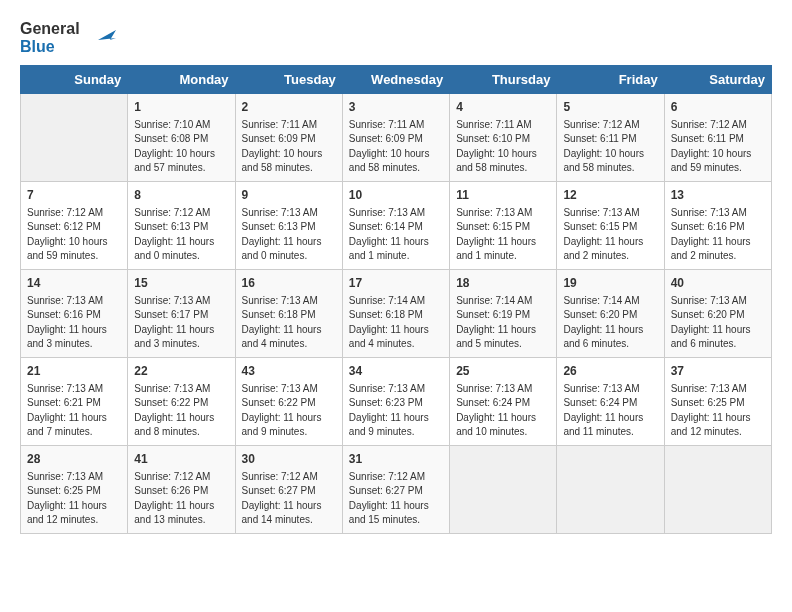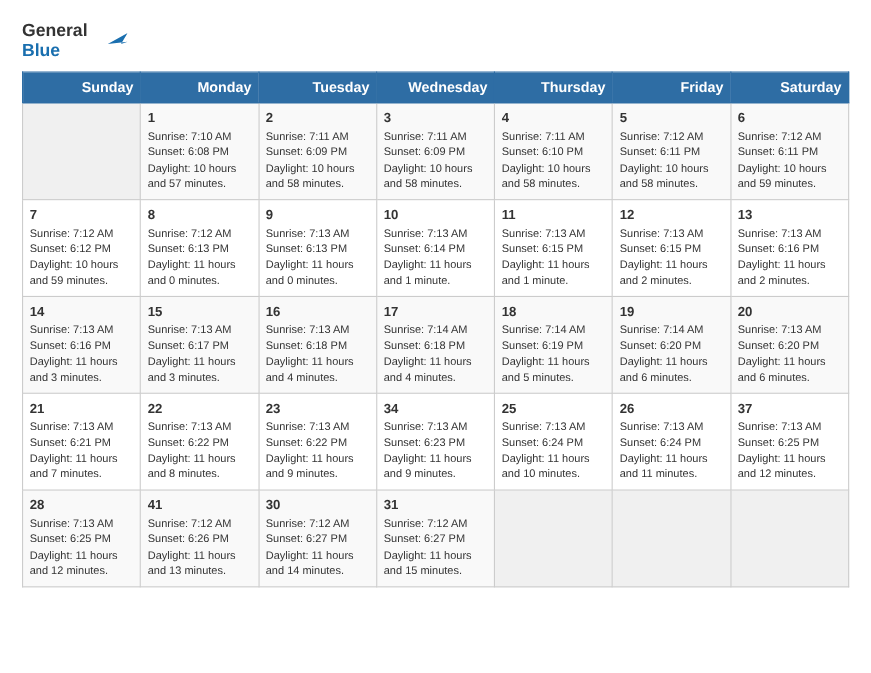--- a/index.html
+++ b/index.html
@@ -225,41 +225,41 @@
 Sunset: 6:19 PM
 Daylight: 11 hours and 5 minutes.</div>
         </td>
         <td>
           <span class="day-num">19</span>
           <div class="day-info" style="white-space: pre-line;">Sunrise: 7:14 AM
 Sunset: 6:20 PM
 Daylight: 11 hours and 6 minutes.</div>
         </td>
         <td>
-          <span class="day-num">20</span>
+          <span class="day-num">40</span>
           <div class="day-info" style="white-space: pre-line;">Sunrise: 7:13 AM
 Sunset: 6:20 PM
 Daylight: 11 hours and 6 minutes.</div>
         </td>
       </tr>
       <tr>
         <td>
           <span class="day-num">21</span>
           <div class="day-info" style="white-space: pre-line;">Sunrise: 7:13 AM
 Sunset: 6:21 PM
 Daylight: 11 hours and 7 minutes.</div>
         </td>
         <td>
           <span class="day-num">22</span>
           <div class="day-info" style="white-space: pre-line;">Sunrise: 7:13 AM
 Sunset: 6:22 PM
 Daylight: 11 hours and 8 minutes.</div>
         </td>
         <td>
-          <span class="day-num">23</span>
+          <span class="day-num">43</span>
           <div class="day-info" style="white-space: pre-line;">Sunrise: 7:13 AM
 Sunset: 6:22 PM
 Daylight: 11 hours and 9 minutes.</div>
         </td>
         <td>
           <span class="day-num">34</span>
           <div class="day-info" style="white-space: pre-line;">Sunrise: 7:13 AM
 Sunset: 6:23 PM
 Daylight: 11 hours and 9 minutes.</div>
         </td>

